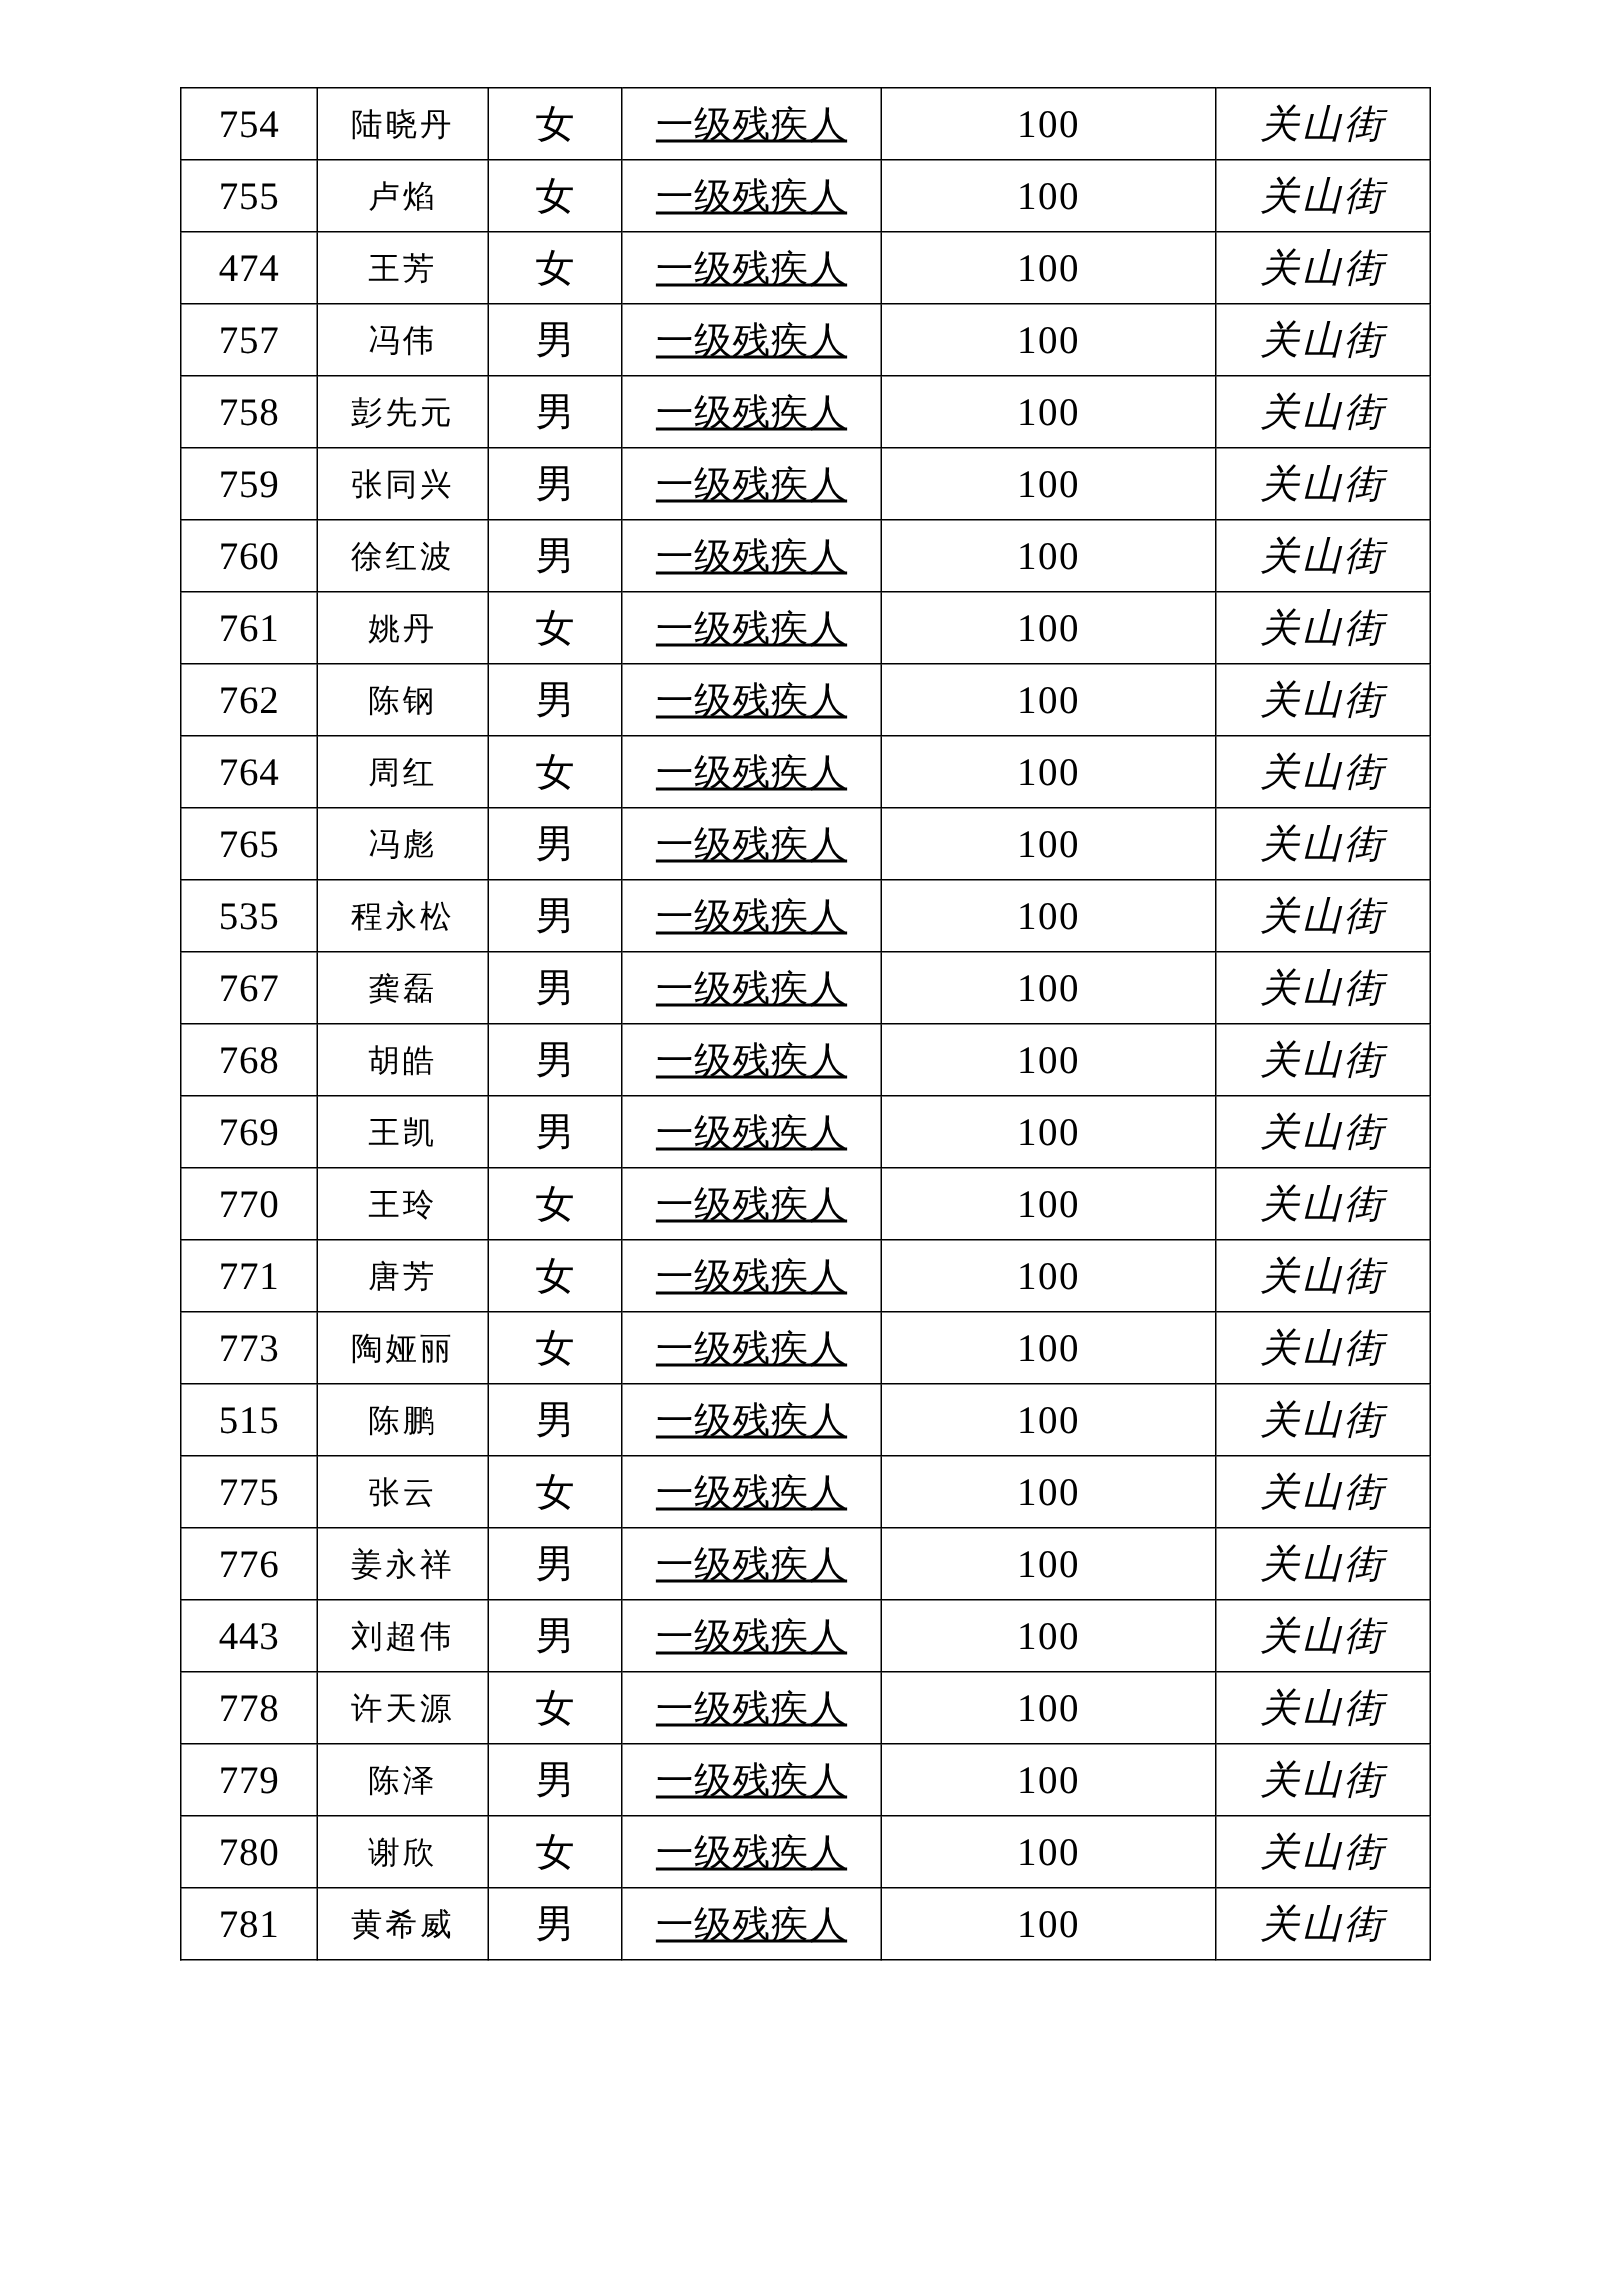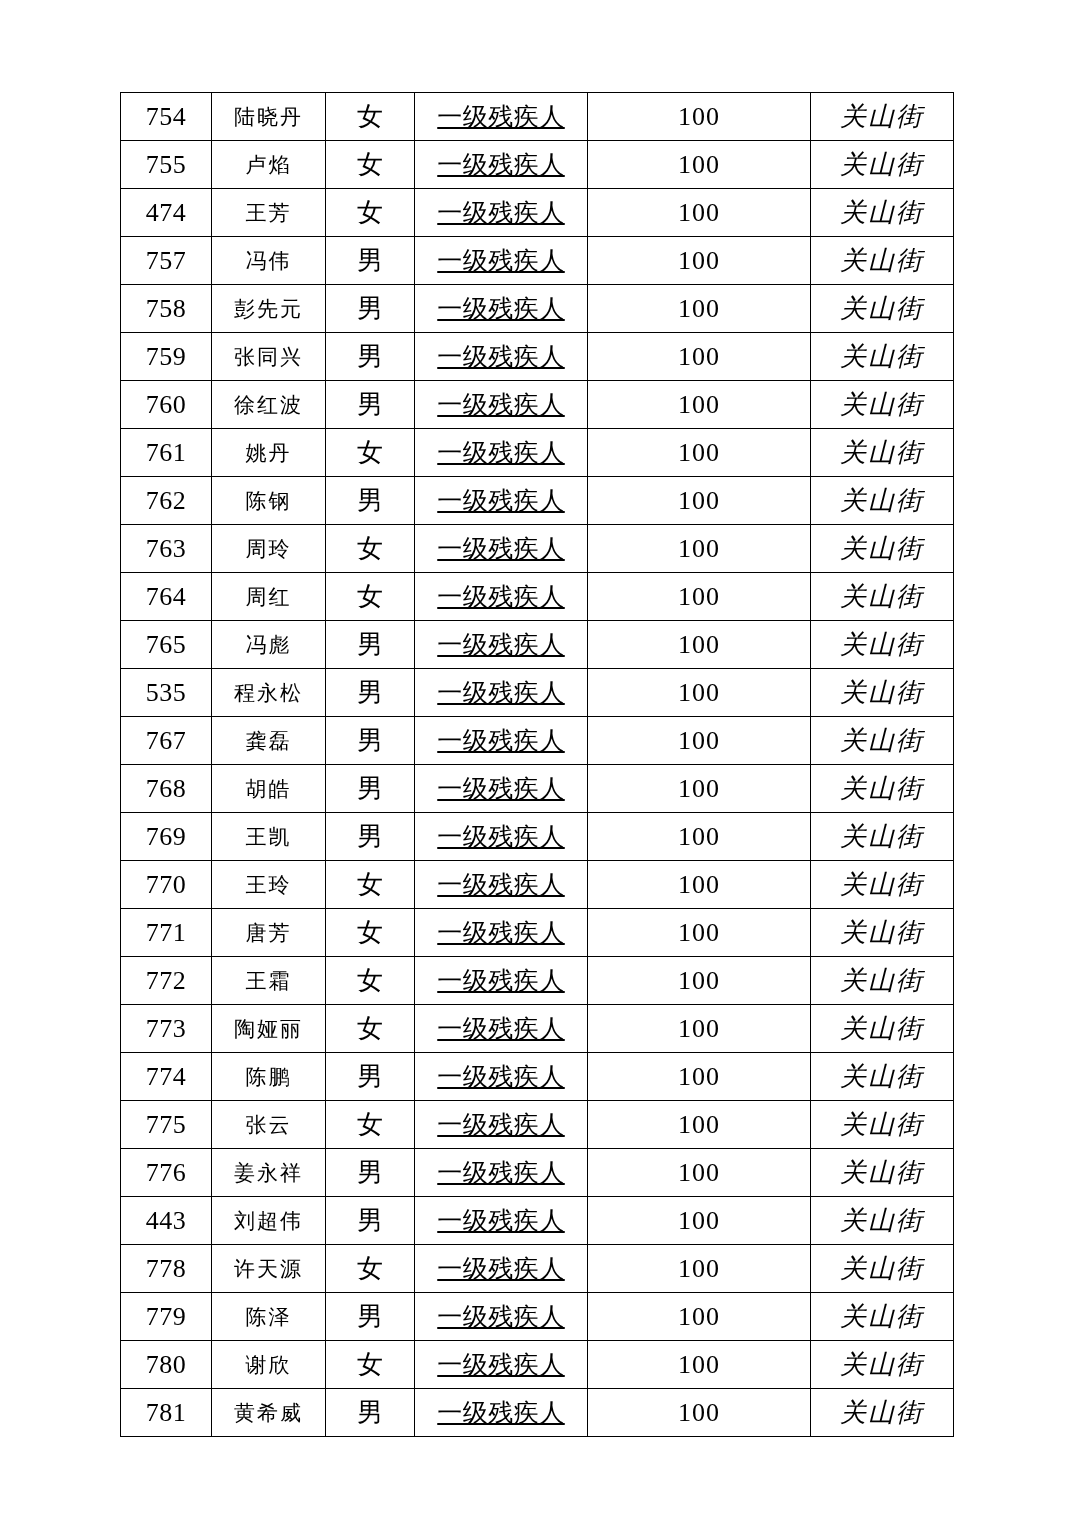--- a/index.html
+++ b/index.html
@@ -11,21 +11,21 @@
     width: 1074px;
     height: 1520px;
     font-family: "Liberation Serif", "DejaVu Serif", serif;
     color: #000000;
   }
   .page {
     position: relative;
     width: 1074px;
     height: 1520px;
     box-sizing: border-box;
-    padding: 92px 120px 0 120px;
+    padding: 58px 120px 0 120px;
   }
   table.roster {
     border-collapse: collapse;
     table-layout: fixed;
     width: 833px;
     margin: 0;
   }
   table.roster td {
     border: 1px solid #000000;
     height: 47px;
@@ -130,28 +130,20 @@
         </tr>
         <tr>
           <td class="cell-index">762</td>
           <td class="cell-name">陈钢</td>
           <td class="cell-gender">男</td>
           <td class="cell-type">一级残疾人</td>
           <td class="cell-amount">100</td>
           <td class="cell-street">关山街</td>
         </tr>
         <tr>
-          <td class="cell-index">763</td>
-          <td class="cell-name">周玲</td>
-          <td class="cell-gender">女</td>
-          <td class="cell-type">一级残疾人</td>
-          <td class="cell-amount">100</td>
-          <td class="cell-street">关山街</td>
-        </tr>
-        <tr>
           <td class="cell-index">764</td>
           <td class="cell-name">周红</td>
           <td class="cell-gender">女</td>
           <td class="cell-type">一级残疾人</td>
           <td class="cell-amount">100</td>
           <td class="cell-street">关山街</td>
         </tr>
         <tr>
           <td class="cell-index">765</td>
           <td class="cell-name">冯彪</td>
@@ -202,37 +194,29 @@
         </tr>
         <tr>
           <td class="cell-index">771</td>
           <td class="cell-name">唐芳</td>
           <td class="cell-gender">女</td>
           <td class="cell-type">一级残疾人</td>
           <td class="cell-amount">100</td>
           <td class="cell-street">关山街</td>
         </tr>
         <tr>
-          <td class="cell-index">772</td>
-          <td class="cell-name">王霜</td>
-          <td class="cell-gender">女</td>
-          <td class="cell-type">一级残疾人</td>
-          <td class="cell-amount">100</td>
-          <td class="cell-street">关山街</td>
-        </tr>
-        <tr>
           <td class="cell-index">773</td>
           <td class="cell-name">陶娅丽</td>
           <td class="cell-gender">女</td>
           <td class="cell-type">一级残疾人</td>
           <td class="cell-amount">100</td>
           <td class="cell-street">关山街</td>
         </tr>
         <tr>
-          <td class="cell-index">774</td>
+          <td class="cell-index">515</td>
           <td class="cell-name">陈鹏</td>
           <td class="cell-gender">男</td>
           <td class="cell-type">一级残疾人</td>
           <td class="cell-amount">100</td>
           <td class="cell-street">关山街</td>
         </tr>
         <tr>
           <td class="cell-index">775</td>
           <td class="cell-name">张云</td>
           <td class="cell-gender">女</td>

